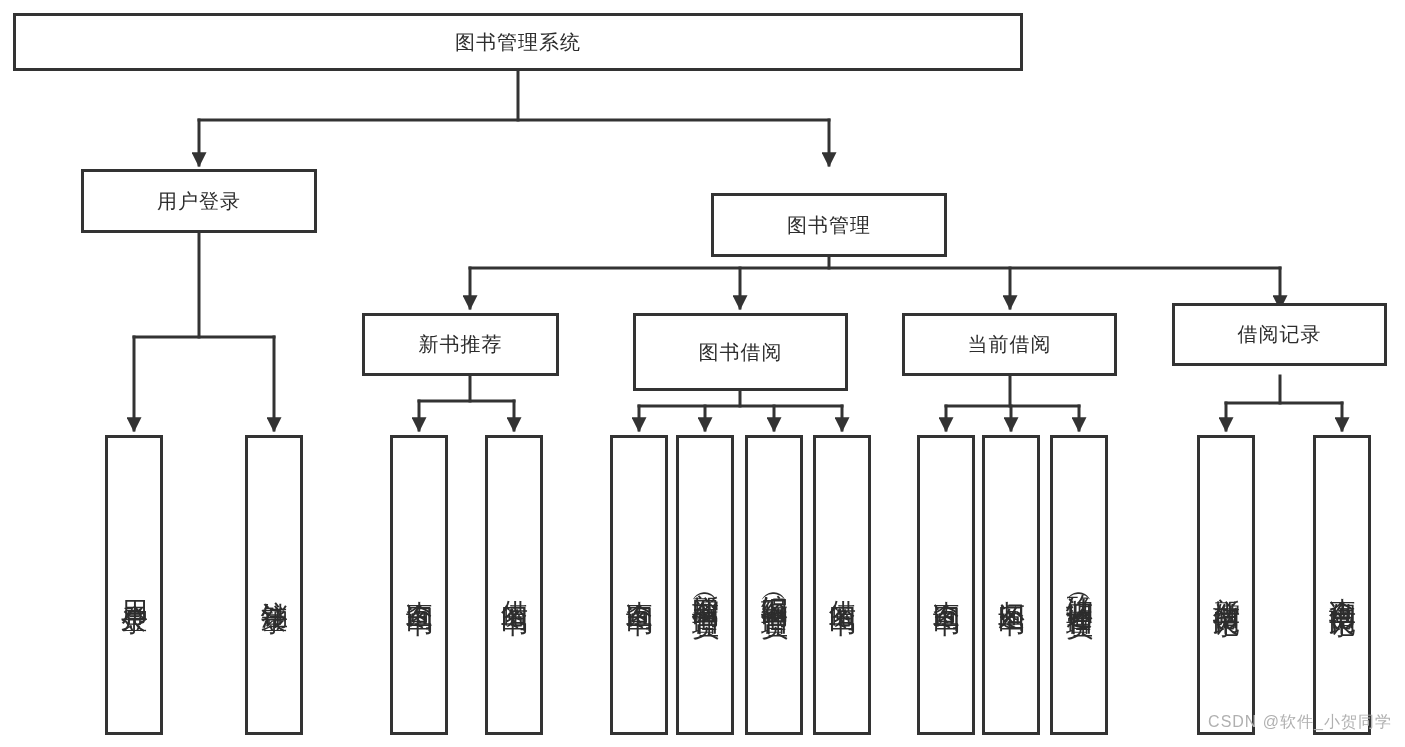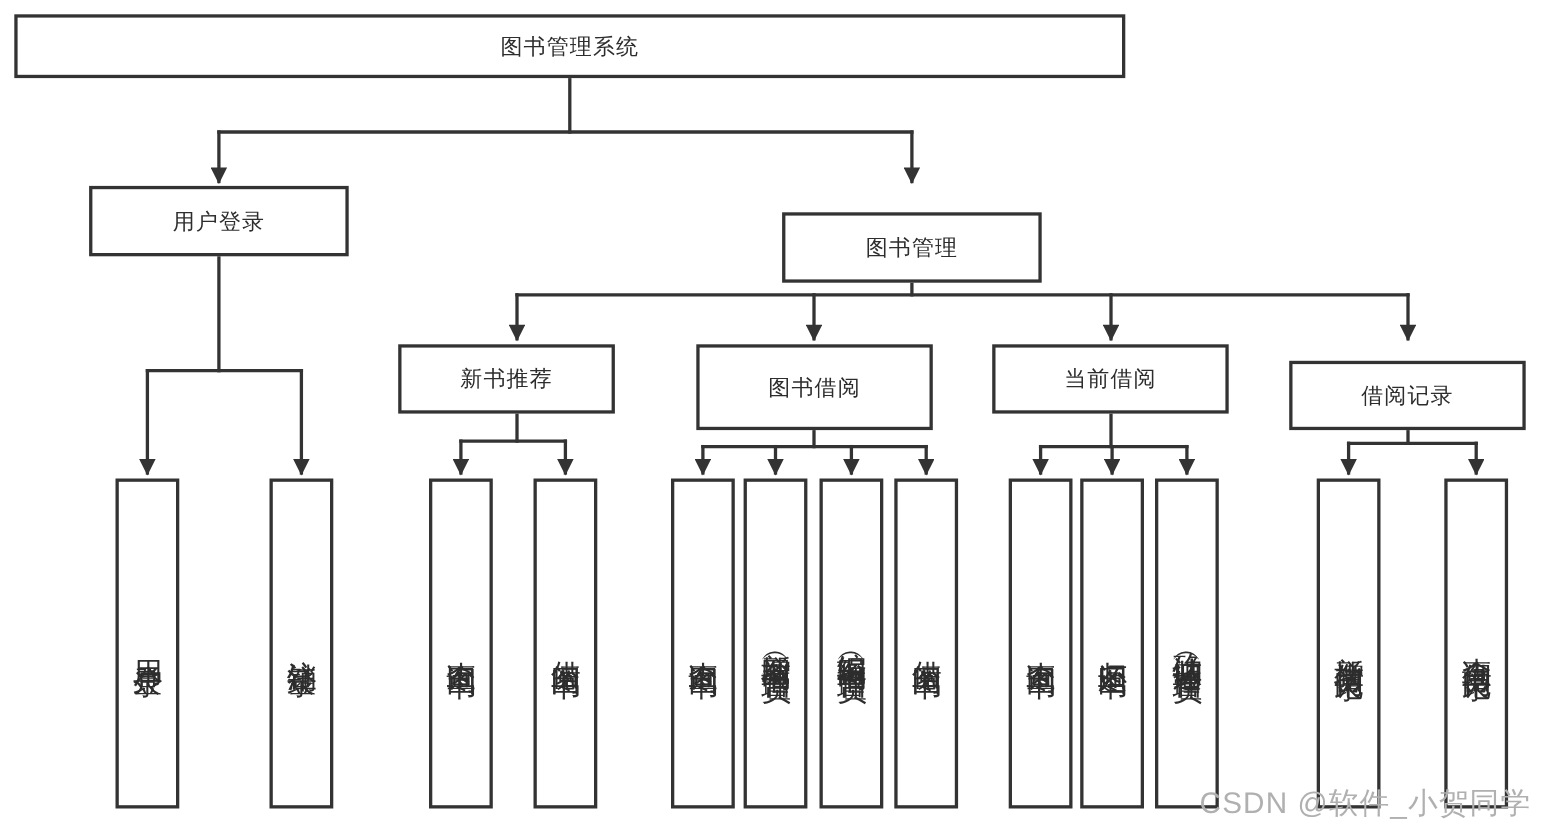--- a/index.html
+++ b/index.html
@@ -49,41 +49,41 @@
   }
   
   .n-root            { left: 13px;   top: 13px;  width: 1010px; height: 58px; }
   
   .n-user-login      { left: 81px;   top: 169px; width: 236px;  height: 64px; }
   .n-book-mgmt       { left: 711px;  top: 169px; width: 236px;  height: 64px; margin-top: 24px; }
   
   .n-new-book-rec    { left: 362px;  top: 313px; width: 197px;  height: 63px; }
   .n-book-borrow     { left: 633px;  top: 313px; width: 215px;  height: 78px; }
   .n-current-borrow  { left: 902px;  top: 313px; width: 215px;  height: 63px; }
-  .n-borrow-record   { left: 1172px; top: 328px; width: 215px;  height: 63px; }
+  .n-borrow-record   { left: 1172px; top: 303px; width: 215px;  height: 63px; }
   
   .leaf { top: 435px; width: 58px; height: 300px; }
   .n-ul-user-login   { left: 105px; }
   .n-ul-logout       { left: 245px; }
   .n-nb-query-book   { left: 390px; }
   .n-nb-borrow-book  { left: 485px; }
   .n-bb-query-book   { left: 610px; }
   .n-bb-add-book     { left: 676px; }
   .n-bb-edit-book    { left: 745px; }
   .n-bb-borrow-book  { left: 813px; }
   .n-cb-query-book   { left: 917px; }
   .n-cb-return-book  { left: 982px; }
   .n-cb-confirm-return { left: 1050px; }
   .n-br-add-record   { left: 1197px; }
   .n-br-query-record { left: 1313px; }
   .watermark {
     position: absolute;
     right: 13px;
     top: 712px;
-    font-size: 27px;
+    font-size: 16px;
     color: var(--watermark, #b0b0b0);
     letter-spacing: 1px;
     white-space: nowrap;
     z-index: 5;
   }
 </style>
 </head>
 <body>
 
 <div class="stage">

